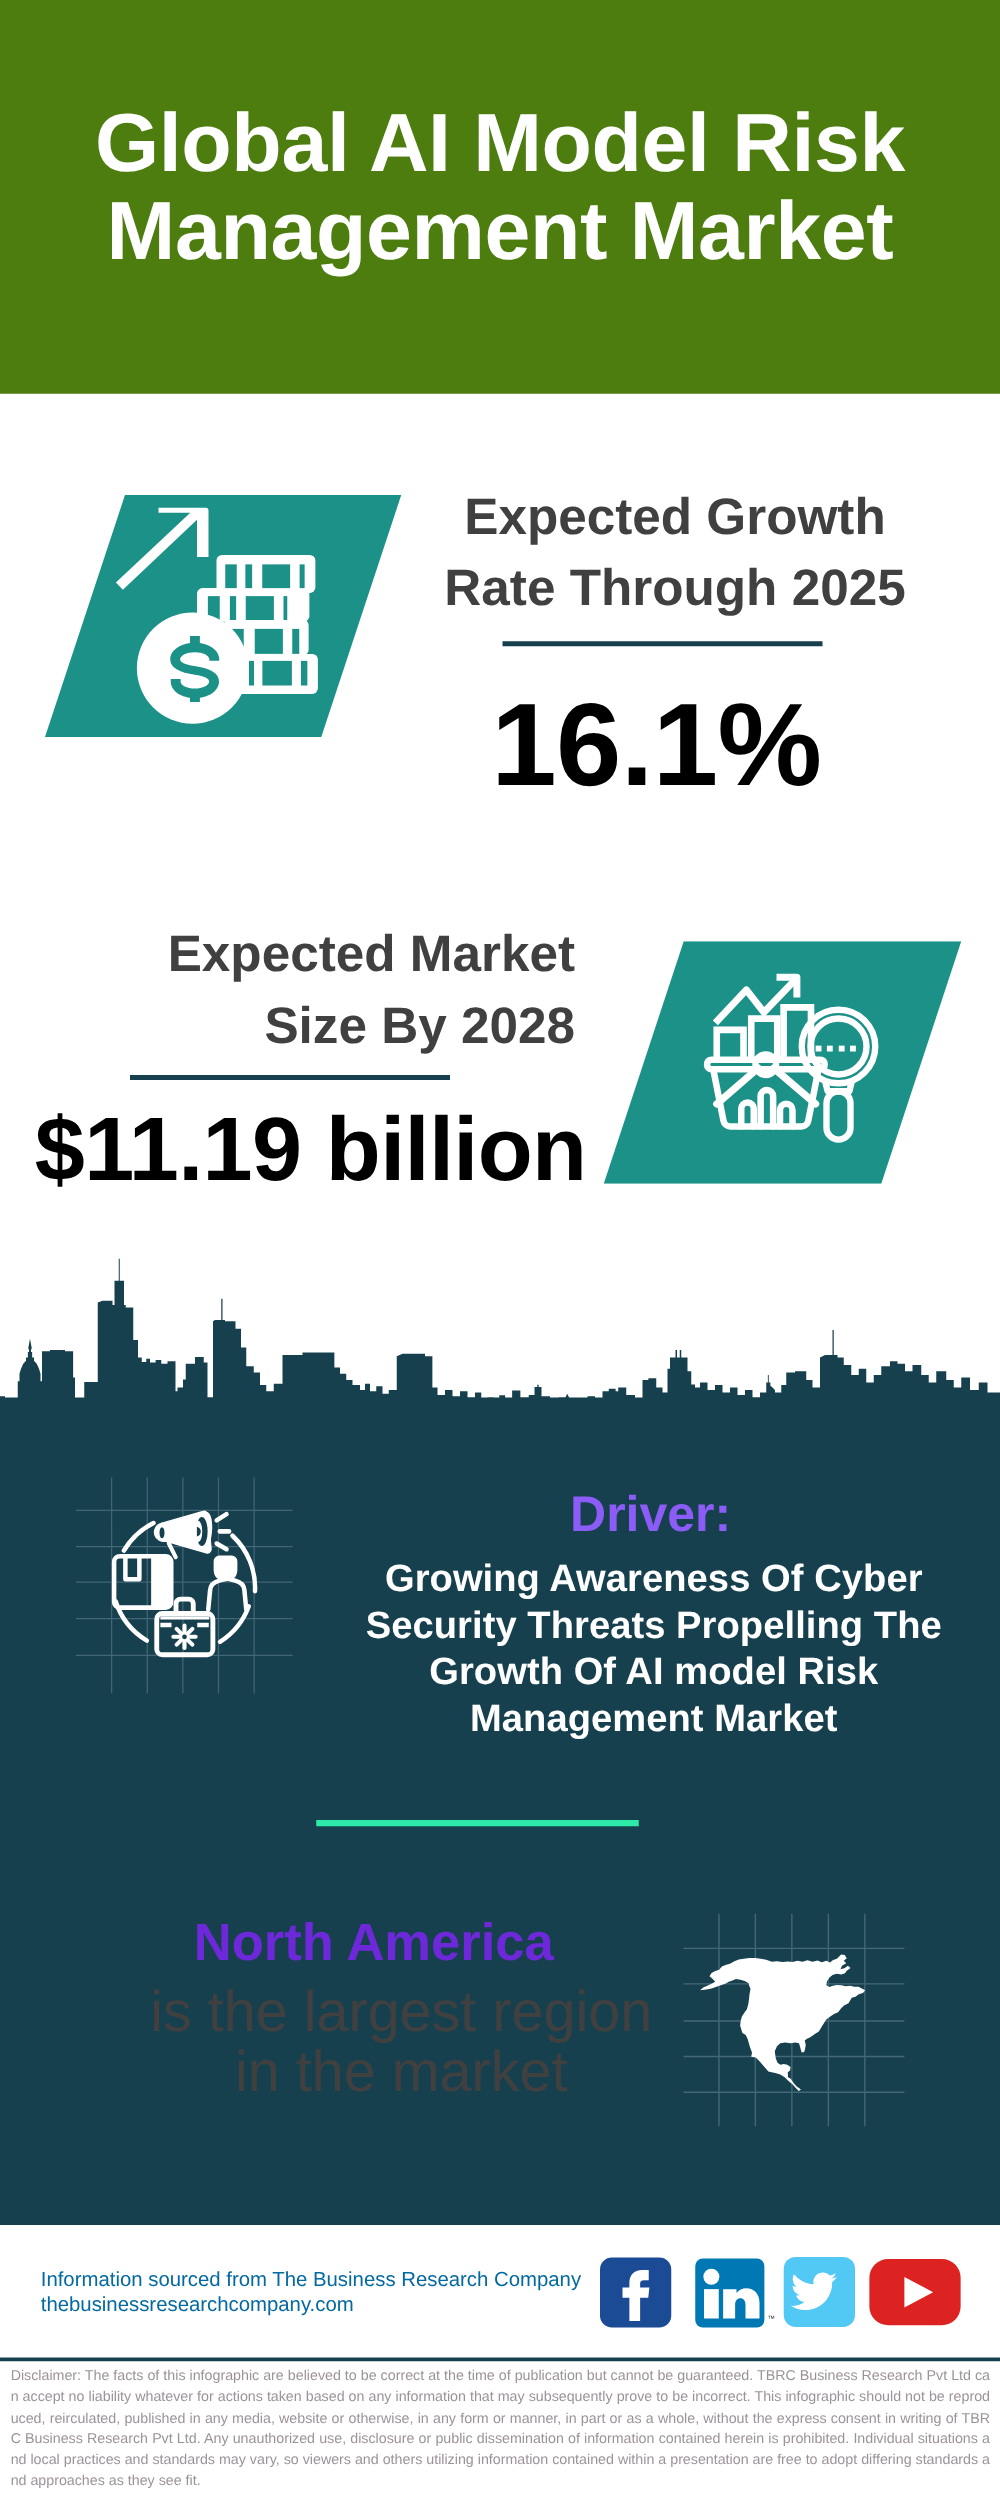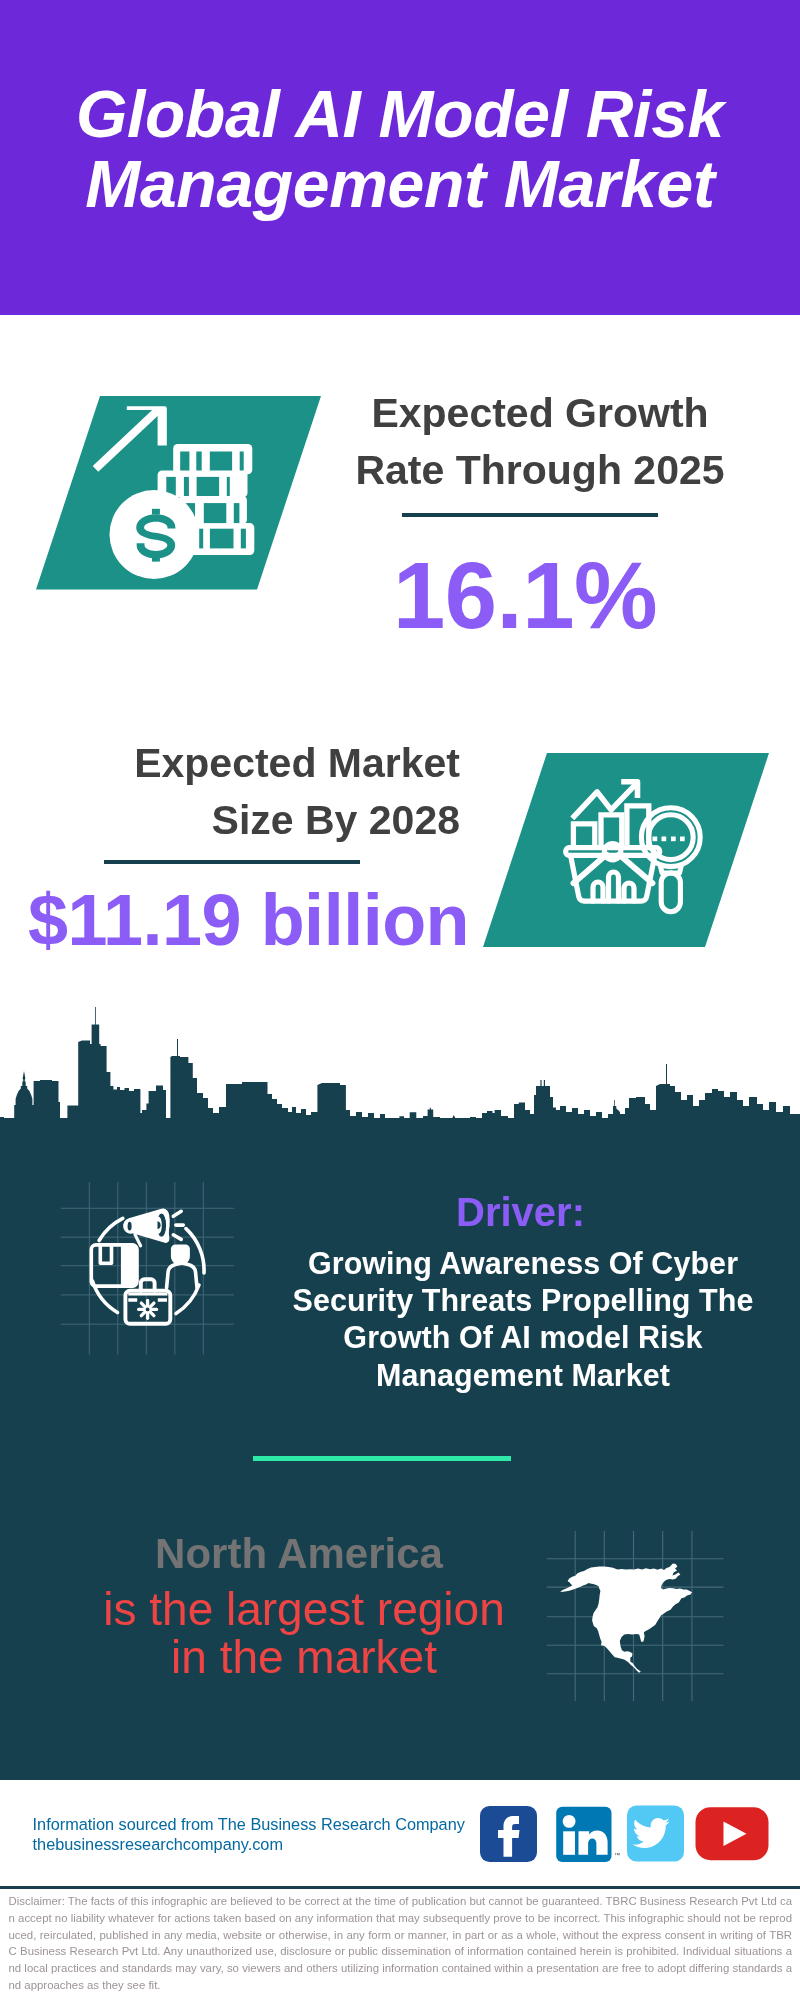--- a/index.html
+++ b/index.html
@@ -1,27 +1,27 @@
 <!DOCTYPE html>
 <html><head>
 <meta charset="utf-8">
 <style>
   html,body{margin:0;padding:0;}
   body{width:800px;height:2000px;background:#ffffff;font-family:"Liberation Sans",sans-serif;-webkit-font-smoothing:antialiased;overflow:hidden;}
   .page{position:relative;width:800px;height:2000px;overflow:hidden;}
 
   
-  .hdr{position:absolute;left:0;top:0;width:800px;height:315px;background:#6d28d9;font-style:italic;}
+  .hdr{position:absolute;left:0;top:0;width:800px;height:315px;background:#4d7c0f;}
   .hdr-title{position:absolute;left:0;top:79px;width:800px;text-align:center;color:#fff;
              font-size:66px;font-weight:bold;line-height:70px;letter-spacing:-0.3px;}
 
   
   .para{position:absolute;background:#1b9188;}
   .dk{color:#404040;}
-  .tl{color:#8b5cf6;}
+  .tl{color:#000000;}
   .rule{position:absolute;height:4px;background:#17404f;}
 
   
   .b1-head{position:absolute;left:340px;top:385px;width:400px;text-align:center;
            font-size:41px;font-weight:bold;line-height:57px;}
   .b1-val{position:absolute;left:325px;top:549px;width:400px;text-align:center;
           font-size:94px;font-weight:bold;line-height:94px;letter-spacing:-0.5px;white-space:nowrap;}
 
   
   .b2-head{position:absolute;left:60px;top:735px;width:400px;text-align:right;
@@ -35,23 +35,23 @@
 
   
   .drv-label{position:absolute;left:283px;top:1191px;width:475px;text-align:center;
              color:#8b5cf6;font-size:40px;font-weight:bold;line-height:42px;}
   .drv-text{position:absolute;left:278px;top:1245px;width:490px;text-align:center;
             color:#fff;font-size:30.5px;font-weight:bold;line-height:37.2px;letter-spacing:0.05px;}
   .drv-rule{position:absolute;left:253px;top:1456px;width:258px;height:4.5px;background:#2eeaa8;}
 
   
   .rg-title{position:absolute;left:59px;top:1533px;width:480px;text-align:center;
-            color:#737373;font-size:42px;font-weight:bold;line-height:42px;}
-  .rg-text{position:absolute;left:59px;top:1586px;width:490px;text-align:center;
-           color:#ef4444;font-size:46px;font-weight:normal;line-height:47.6px;}
+            color:#6d28d9;font-size:42px;font-weight:bold;line-height:42px;}
+  .rg-text{position:absolute;left:76px;top:1586px;width:490px;text-align:center;
+           color:#404040;font-size:46px;font-weight:normal;line-height:47.6px;}
 
   
   .foot-txt{position:absolute;left:32.6px;top:1814px;color:#0369a1;font-size:16.3px;line-height:20.1px;white-space:nowrap;}
   .divline{position:absolute;left:0;top:1886px;width:800px;height:3px;background:#17404f;}
   .disc{position:absolute;left:8.5px;top:1893px;width:783.5px;color:#9c9399;font-size:11.4px;line-height:16.75px;text-align:justify;word-break:break-all;}
 </style>
 </head>
 <body>
 
 <div class="page">

